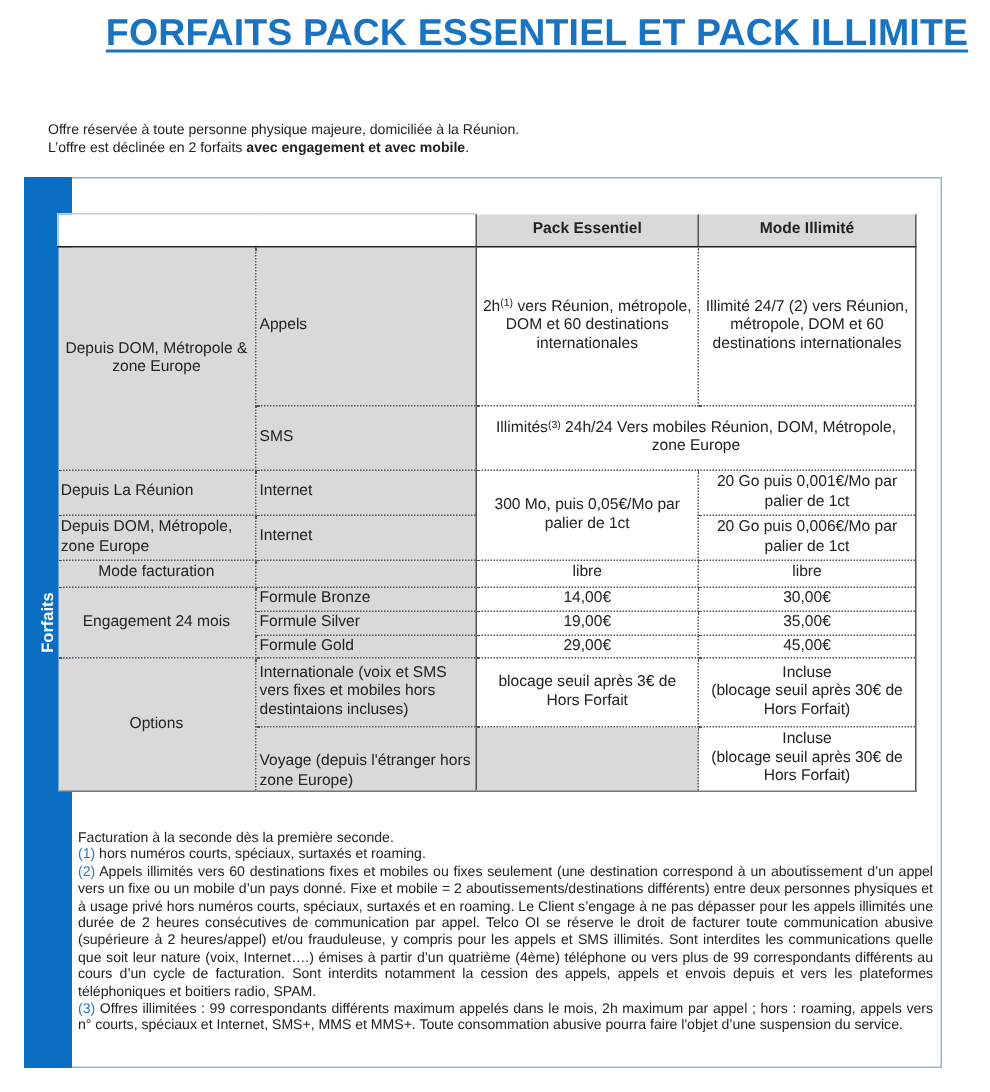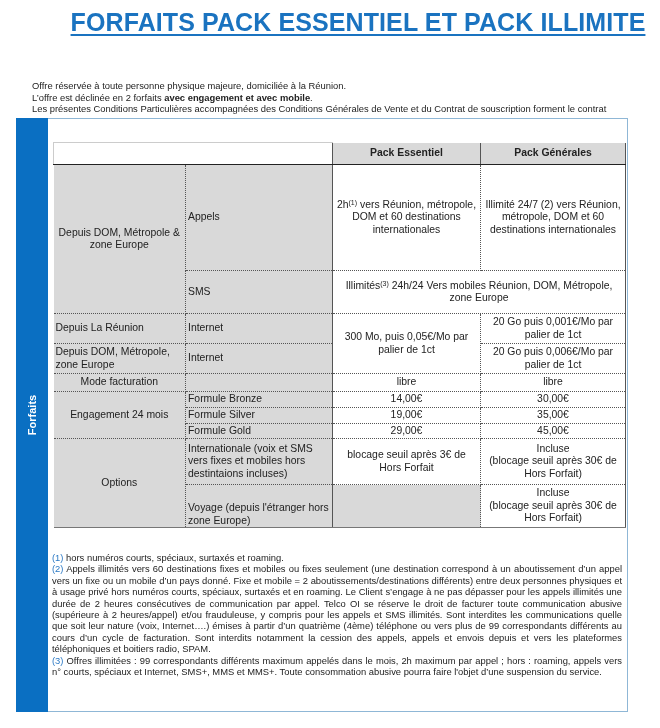--- a/index.html
+++ b/index.html
@@ -9,21 +9,21 @@
            font-size:25px; font-weight:bold; color:#1a73c0; text-decoration:underline;
            text-decoration-thickness:2px; text-underline-offset:3px; letter-spacing:0.1px;margin-left:28px; }
   .intro { position:absolute; left:32px; top:80px; width:600px; font-size:9.4px; line-height:11.5px; color:#222; }
   .intro b { font-weight:bold; }
   .frame { position:absolute; left:16px; top:118px; width:612px; height:594px;
            border:1px solid #8fb7d6; box-sizing:border-box; background:#fff; }
   .band { position:absolute; left:16px; top:118px; width:32px; height:594px; background:#0a6fc2; }
   .band-label { position:absolute; left:16px; top:118px; width:32px; height:594px;
                 display:flex; align-items:center; justify-content:center; }
   .band-label span { transform:rotate(-90deg); color:#fff; font-weight:bold; font-size:11px; white-space:nowrap; }
-  table.grid { position:absolute; left:53px; top:142px; border-collapse:collapse;
+  table.grid { position:absolute; left:38px; top:142px; border-collapse:collapse;
                font-size:10.4px; line-height:12.5px; table-layout:fixed; }
   table.grid td { padding:0 2px; vertical-align:middle; color:#222; }
   .g { background:#d9d9d9;margin-top:24px; }
   .w { background:#fff; }
   .hdr td { height:21px; font-weight:bold; text-align:center; background:#d9d9d9; border-bottom:1.5px solid #222; }
   .hdr td.blank { background:#fff; border-top:1px solid #ccc; border-left:1px solid #ccc; }
   .c { text-align:center; }
   .l { text-align:left; }
   .dot-r { border-right:1px dotted #555; }
   .dot-b { border-bottom:1px dotted #555; }
@@ -37,41 +37,40 @@
   .num { color:#2a78c4; }
 </style>
 </head>
 <body>
 
 <div class="title">FORFAITS PACK ESSENTIEL ET PACK ILLIMITE</div>
 
 <div class="intro">
   <div>Offre réservée à toute personne physique majeure, domiciliée à la Réunion.</div>
   <div><span>L’offre est déclinée en 2 forfaits </span><b>avec engagement et avec mobile</b><span>.</span></div>
-  <div>Les présentes Conditions Particulières accompagnées des Conditions Générales de Vente et du Contrat de souscription forment le contrat</div>
 </div>
 
 <div class="frame"></div>
 <div class="band"></div>
 <div class="band-label">
     <span>Forfaits</span>
   </div>
 
 <table class="grid">
   <colgroup>
     <col style="width:132px">
       <col style="width:147px">
       <col style="width:148px">
       <col style="width:145px">
   </colgroup>
   <tbody>
       <tr class="hdr">
     <td class="blank" colspan="2"></td>
     <td class="solid-l">Pack Essentiel</td>
-    <td class="solid-l solid-r" style="border-left:1px solid #555">Pack Générales</td>
+    <td class="solid-l solid-r" style="border-left:1px solid #555">Mode Illimité</td>
   </tr>
   <tr style="height:106px">
     <td class="g c dot-r dot-b" rowspan="2">Depuis DOM, Métropole &amp; zone Europe</td>
     <td class="g l dot-r dot-b" style="vertical-align:middle">Appels</td>
     <td class="w c dot-r dot-b solid-l"><span>2h</span><sup>(1)</sup><span> vers Réunion, métropole, DOM et 60 destinations internationales</span></td>
     <td class="w c dot-b solid-r">Illimité 24/7 (2)  vers Réunion, métropole, DOM et 60 destinations internationales</td>
   </tr>
   <tr style="height:43px">
     <td class="g l dot-r dot-b">SMS</td>
     <td class="w c dot-b solid-l solid-r" colspan="2"><span>Illimités</span><sup>(3)</sup><span> 24h/24 Vers mobiles Réunion, DOM, Métropole, zone Europe</span></td>
@@ -123,16 +122,17 @@
     <td class="g dot-r solid-l"></td>
     <td class="w c solid-r">
           <div>Incluse</div>
           <div>(blocage seuil après 30€ de Hors Forfait)</div>
         </td>
   </tr>
 </tbody>
   </table>
 
 <div class="notes">
+  <p>Facturation à la seconde dès la première seconde.</p>
   <p><span class="num">(1)</span><span> hors numéros courts, spéciaux, surtaxés et roaming.</span></p>
   <p><span class="num">(2)</span><span> Appels illimités vers 60 destinations fixes et mobiles ou fixes seulement (une destination correspond à un aboutissement d’un appel vers un fixe ou un mobile d’un pays donné. Fixe et mobile = 2 aboutissements/destinations différents) entre deux personnes physiques et à usage privé hors numéros courts, spéciaux, surtaxés et en roaming. Le Client s’engage à ne pas dépasser pour les appels illimités une durée de 2 heures consécutives de communication par appel. Telco OI se réserve le droit de facturer toute communication abusive (supérieure à 2 heures/appel) et/ou frauduleuse, y compris pour les appels et SMS illimités. Sont interdites les communications quelle que soit leur nature (voix, Internet….) émises à partir d’un quatrième (4ème) téléphone ou vers plus de 99 correspondants différents au cours d’un cycle de facturation. Sont interdits notamment la cession des appels, appels et envois depuis et vers les plateformes téléphoniques et boitiers radio, SPAM.</span></p>
   <p><span class="num">(3)</span><span> Offres illimitées : 99 correspondants différents maximum appelés dans le mois, 2h maximum par appel ; hors : roaming, appels vers n° courts, spéciaux et Internet, SMS+, MMS et MMS+. Toute consommation abusive pourra faire l'objet d’une suspension du service.</span></p>
 </div>
 
 </body></html>

